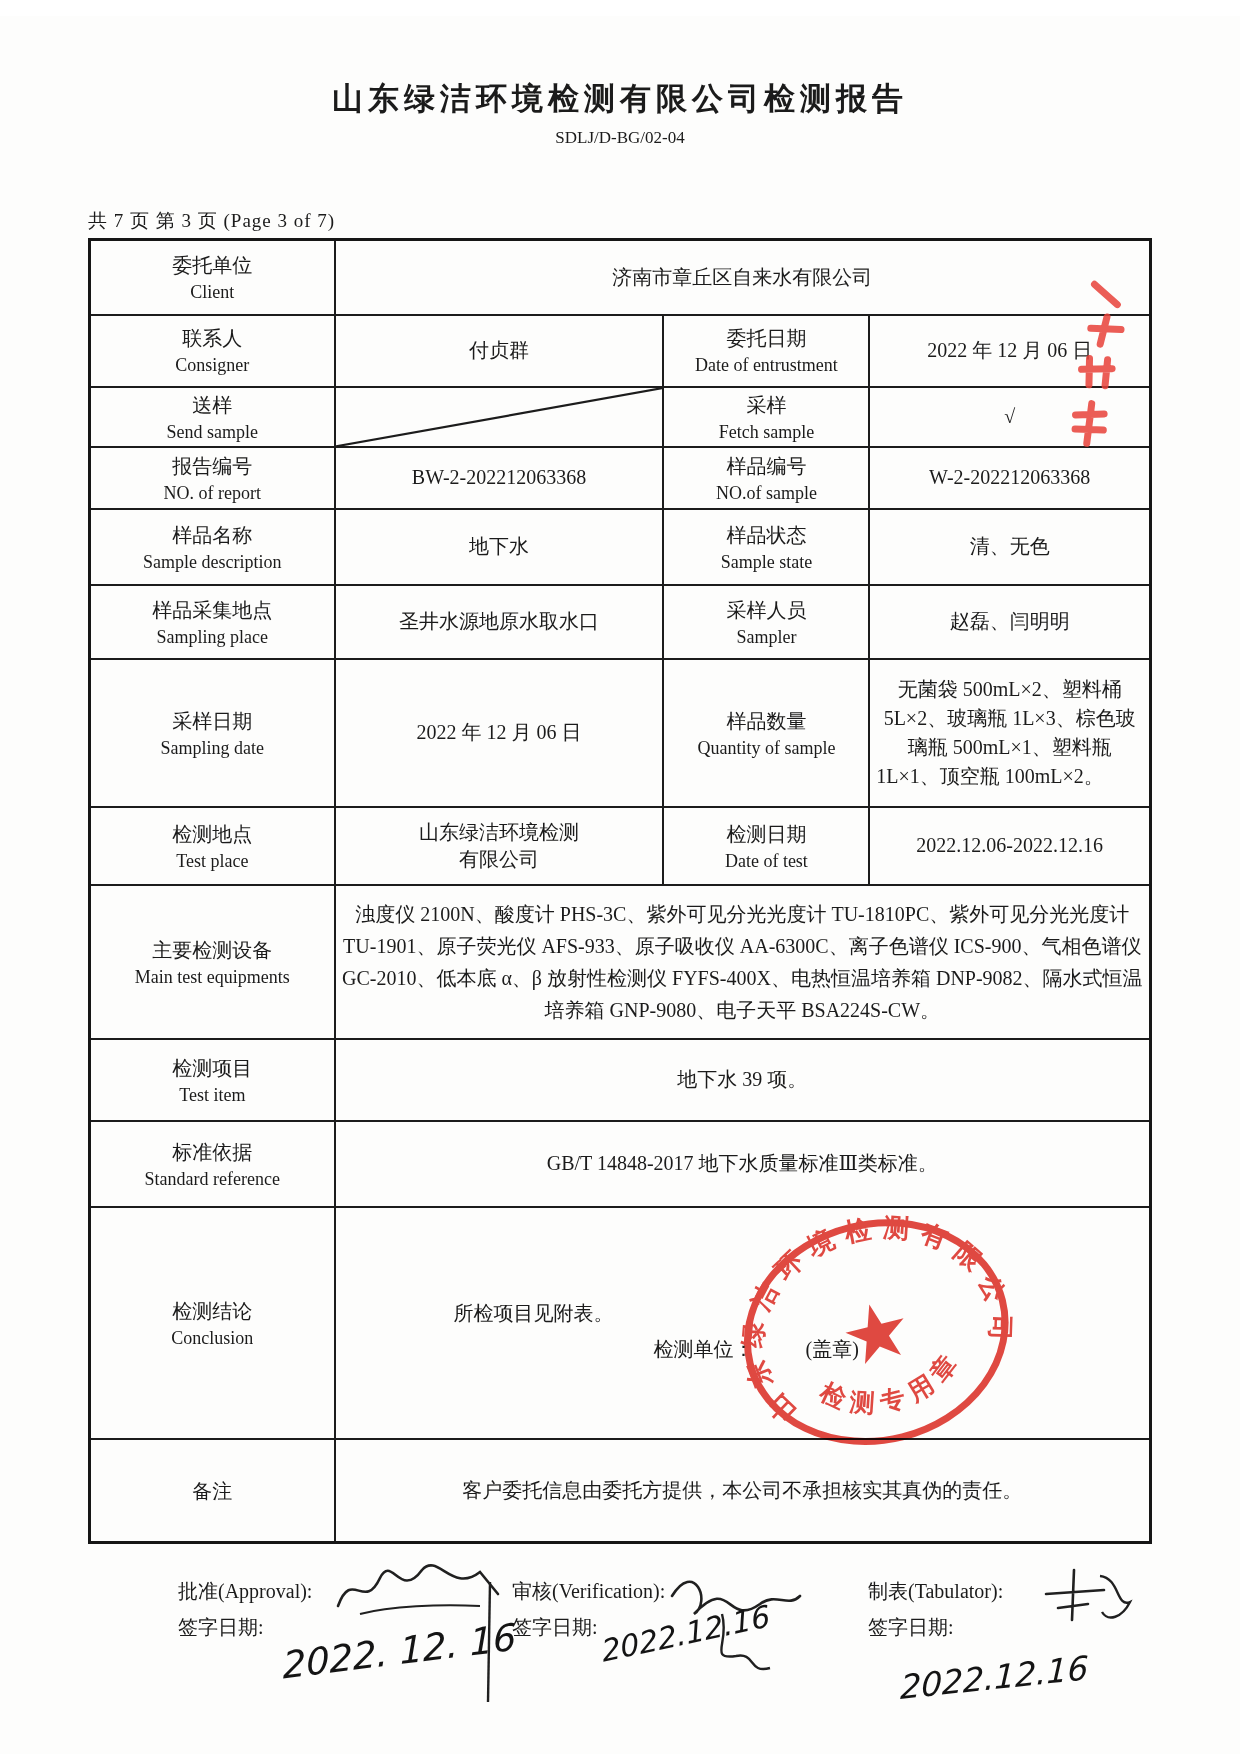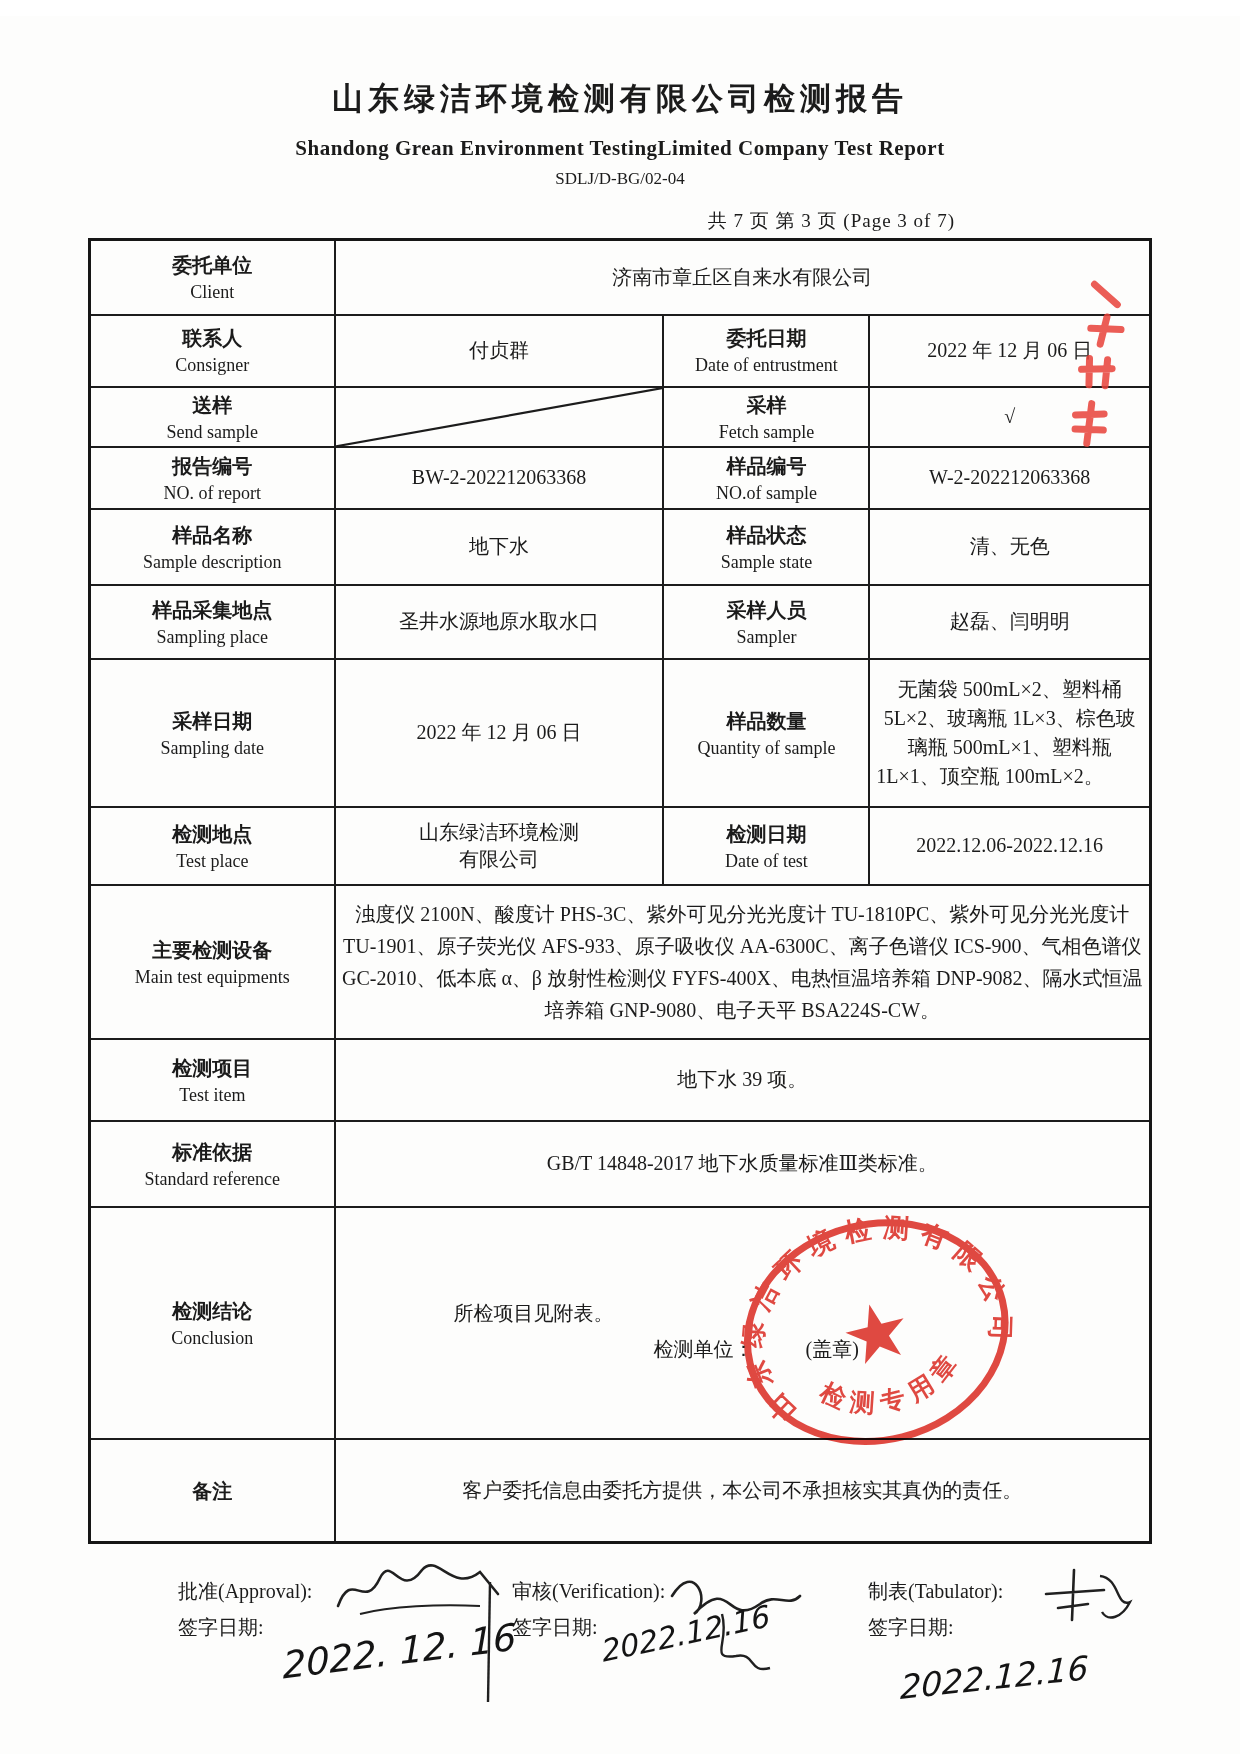--- a/index.html
+++ b/index.html
@@ -8,33 +8,33 @@
     background:#fdfdfc;color:#1b1b1b;overflow:hidden;
     font-family:"Liberation Serif","DejaVu Serif",serif;
   }
   
   .hdr{position:absolute;top:62px;left:0;width:100%;text-align:center;}
   .title-cn{font-size:31px;font-weight:bold;letter-spacing:5px;}
   .title-en{font-size:21px;font-weight:bold;margin-top:16px;letter-spacing:.5px;}
   .doc-code{font-size:17px;margin-top:8px;}
   .page-info{
     position:absolute;top:192px;left:88px;width:867px;
-    text-align:right;font-size:19px;letter-spacing:1px;
+    font-size:19px;letter-spacing:1px;
   }
   
   table.report{
     position:absolute;left:88px;top:222px;width:1064px;
     border-collapse:collapse;table-layout:fixed;
     border:3px solid #161616;
   }
   table.report td{
     border:2px solid #1c1c1c;text-align:center;vertical-align:middle;
     font-size:20px;padding:2px 6px;word-break:break-word;
   }
-  td .cn{font-size:20px;line-height:1.5;font-weight:bold;}
+  td .cn{font-size:20px;line-height:1.5;}
   td .en{font-size:18px;line-height:1.35;}
   td.val{font-size:20px;}
   td.left{text-align:left;padding:4px 12px;}
   td.qty{text-align:justify;text-align-last:left;font-size:19px;line-height:1.45;padding:6px 12px;}
   td.equip{font-size:19.5px;line-height:1.6;text-align:justify;text-align-last:center;padding:8px 18px;}
   td.prewrap{white-space:pre-line;}
   .diag-cell{position:relative;padding:0;}
   .diag-cell svg{position:absolute;inset:0;width:100%;height:100%;display:block;}
   .concl-cell{position:relative;height:226px;}
   .concl-text{position:absolute;left:118px;top:92px;font-size:20px;text-align:right;}
@@ -53,21 +53,20 @@
         font-family:"DejaVu Sans","Liberation Sans",sans-serif;font-style:italic;}
   .sig{position:absolute;pointer-events:none;}
 </style>
 </head>
 <body>
 
 <div class="page">
 
   <div class="hdr">
     <div class="title-cn">山东绿洁环境检测有限公司检测报告</div>
-    <div class="title-en">Shandong Grean Environment TestingLimited Company Test Report</div>
     <div class="doc-code">SDLJ/D-BG/02-04</div>
   </div>
   <div class="page-info">共 7 页 第 3 页  (Page 3 of 7)</div>
 
   <table class="report">
     <colgroup>
         <col style="width:23.1%">
         <col style="width:31.0%">
         <col style="width:19.4%">
         <col style="width:26.5%">

